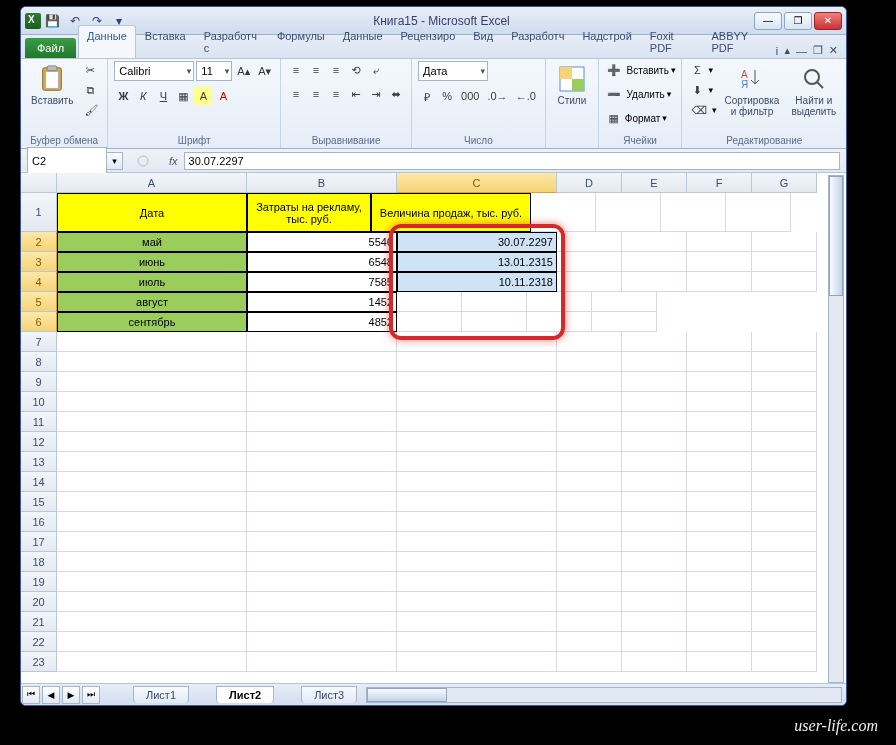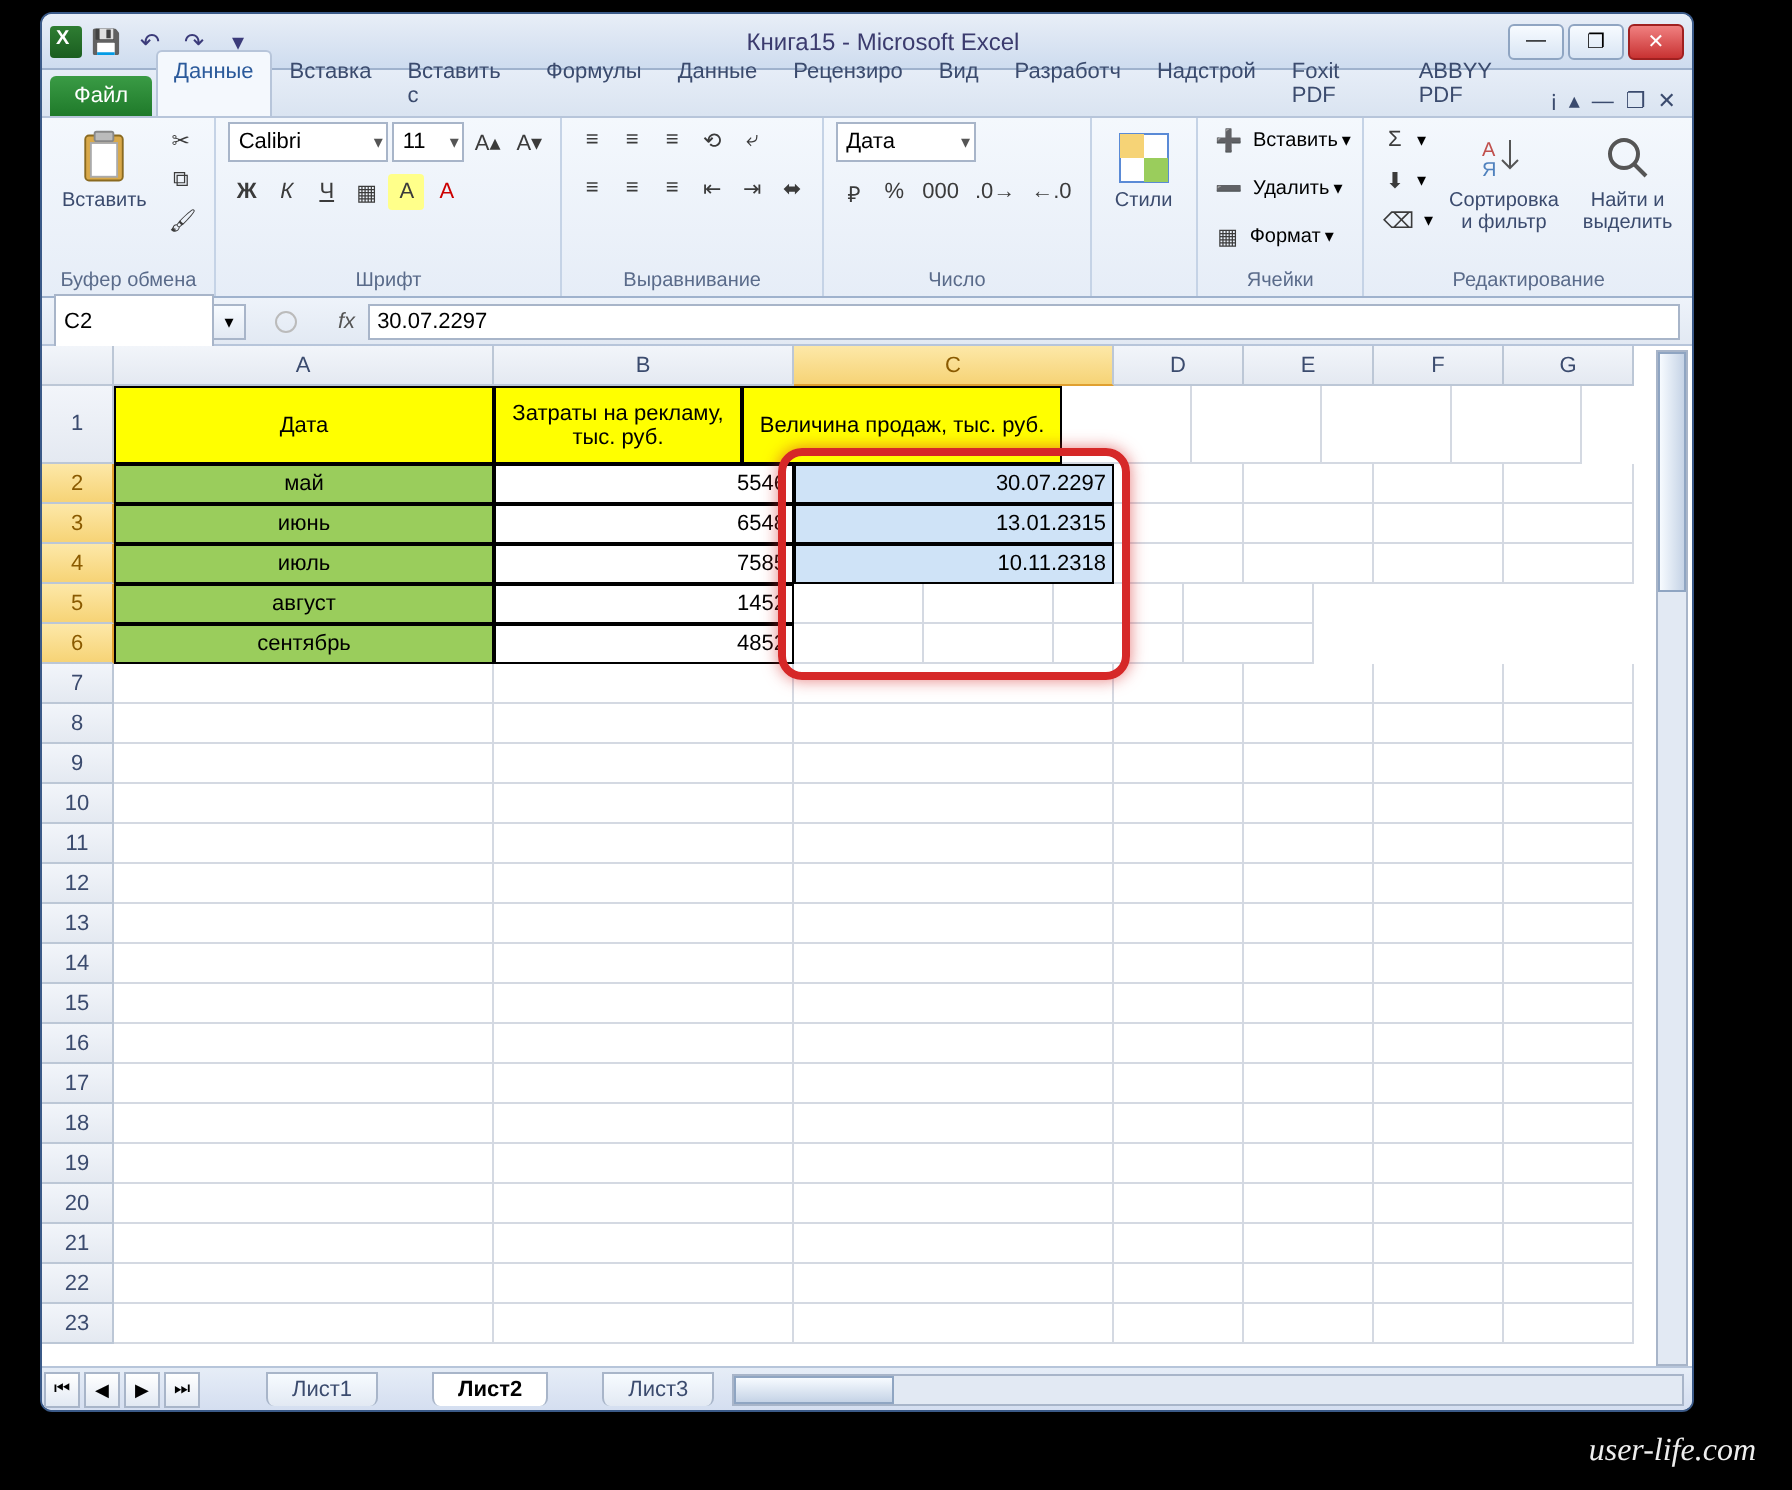--- a/index.html
+++ b/index.html
@@ -87,21 +87,21 @@
       <div class="win-btn">❐</div>
       <div class="win-btn close">✕</div>
     </div>
   </div>
 
   <div class="ribbon-tabs">
     <div class="file-tab">Файл</div>
     <div id="rtabs-holder" style="display: flex;">
         <div class="rtab active">Данные</div>
         <div class="rtab">Вставка</div>
-        <div class="rtab">Вставить с</div>
+        <div class="rtab">Разработч с</div>
         <div class="rtab">Формулы</div>
         <div class="rtab">Данные</div>
         <div class="rtab">Рецензиро</div>
         <div class="rtab">Вид</div>
         <div class="rtab">Разработч</div>
         <div class="rtab">Надстрой</div>
         <div class="rtab">Foxit PDF</div>
         <div class="rtab">ABBYY PDF</div>
       </div>
     <div class="rtab-spacer"></div>

